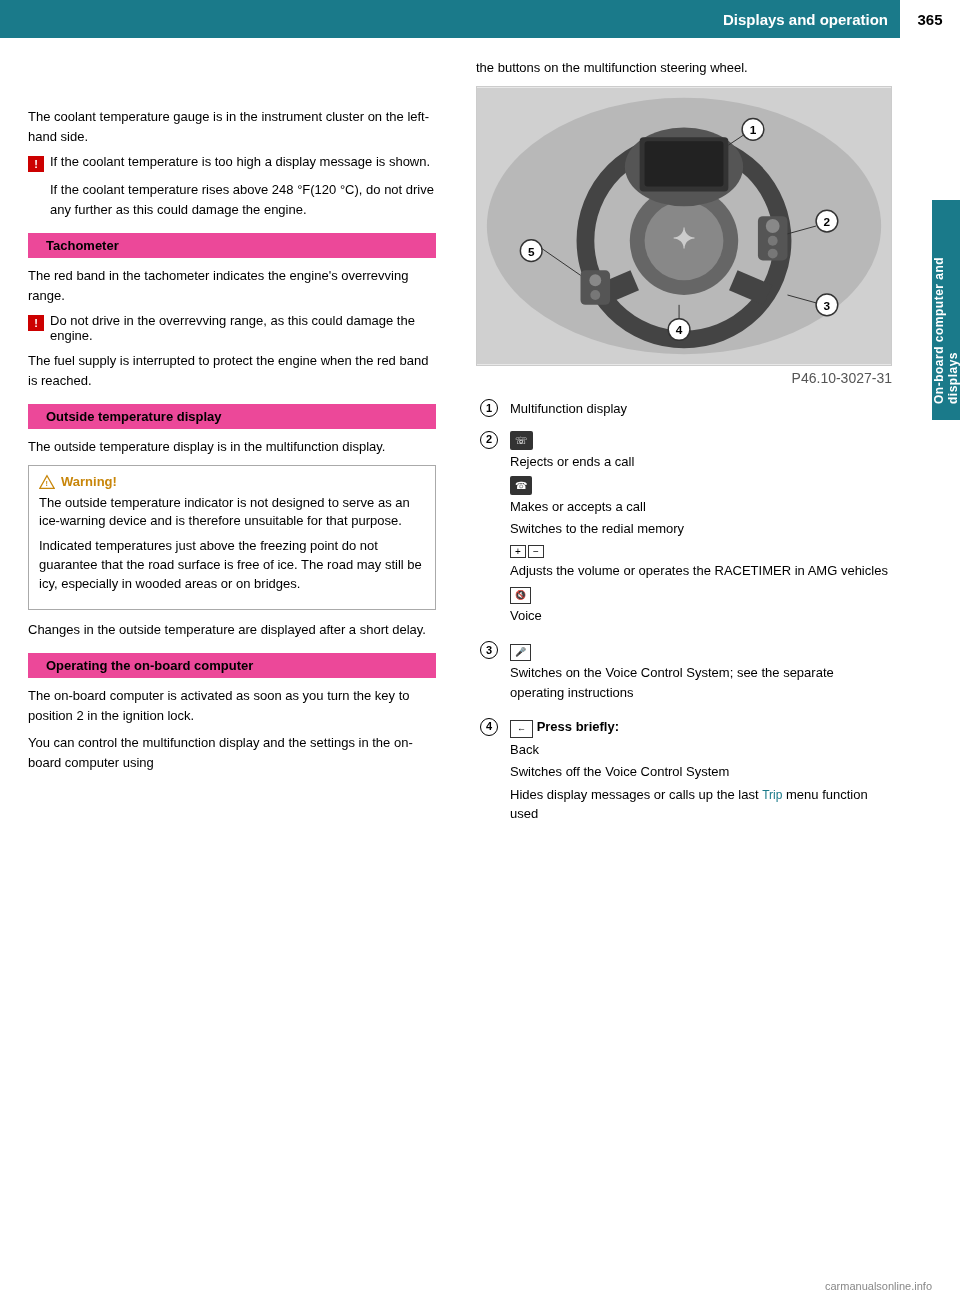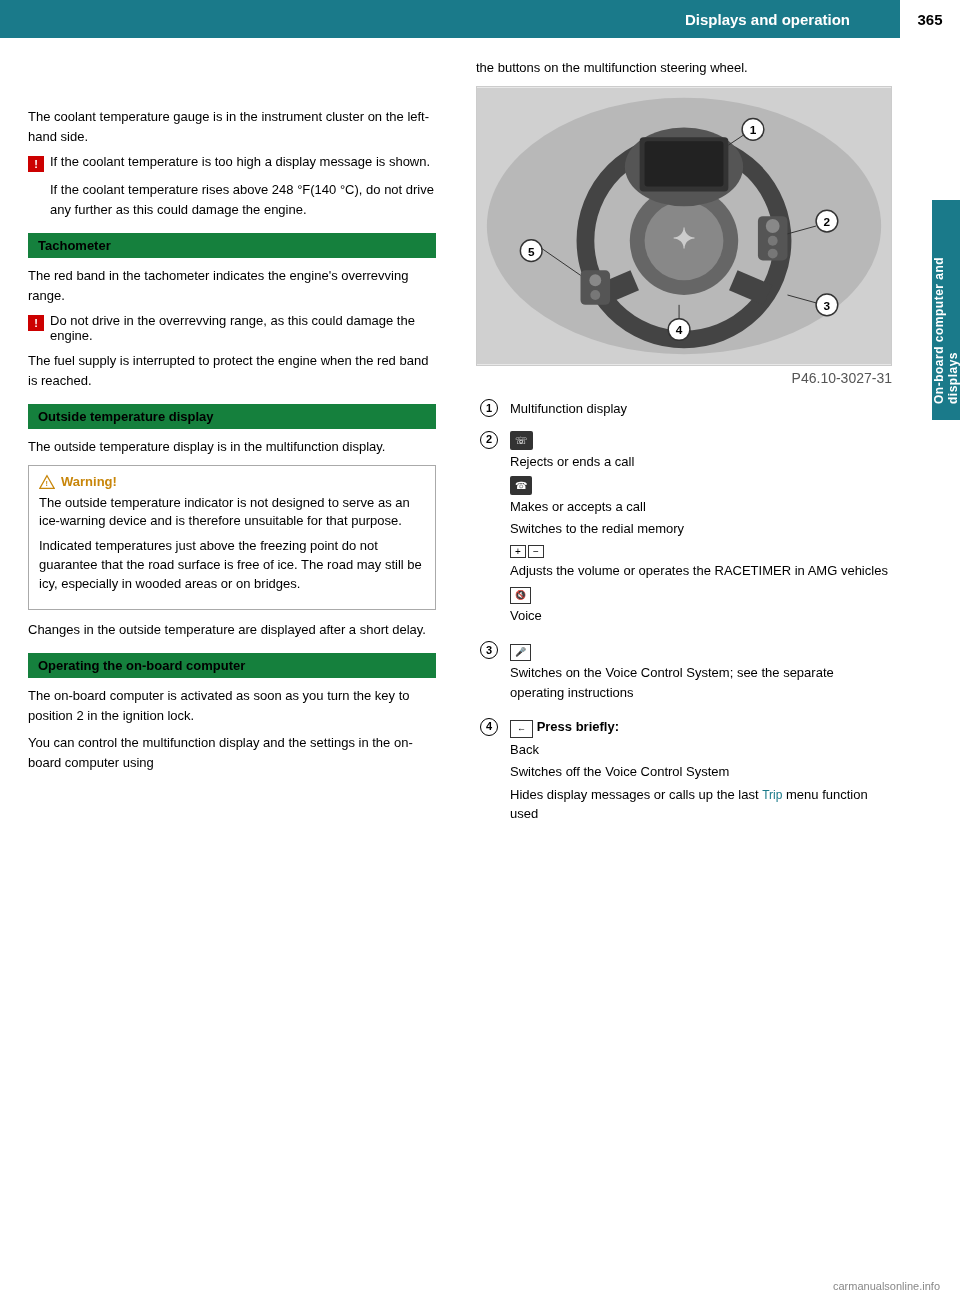--- a/index.html
+++ b/index.html
@@ -13,21 +13,20 @@
     }
 
     
     .header-bar {
       background: #1a7a8a;
       height: 38px;
       display: flex;
       align-items: center;
       justify-content: flex-end;
       padding-right: 0;
-      gap: 38px;
     }
     .header-title {
       color: #fff;
       font-size: 15px;
       font-weight: bold;
       flex: 1;
       text-align: right;
       padding-right: 12px;
     }
     .header-page {
@@ -79,29 +78,29 @@
 
     .right-col {
       width: 472px;
       padding: 20px 40px 20px 16px;
     }
 
     
     .watermark {
       position: fixed;
       bottom: 10px;
-      right: 20px;
+      right: 28px;
       font-size: 11px;
       color: #888;
     }
 
     
     .section-header {
-      background: #15803d;
-      padding: 5px 10px;
+      background: #ec4899;
+      padding: 5px 18px;
       font-size: 13px;
       font-weight: bold;
       margin-bottom: 8px;
       margin-top: 14px;
     }
 
     
     p {
       margin-bottom: 8px;
       line-height: 1.5;
@@ -294,21 +293,21 @@
 <div class="page-container">
 
   <div class="left-col">
 
     <p>The coolant temperature gauge is in the instrument cluster on the left-hand side.</p>
 
     <div class="danger-note">
       <span class="danger-icon">!</span>
       <span>If the coolant temperature is too high a display message is shown.</span>
     </div>
-    <p class="indented">If the coolant temperature rises above 248 °F(140 °C), do not drive any further as this could damage the engine.</p>
+    <p class="indented">If the coolant temperature rises above 248 °F(120 °C), do not drive any further as this could damage the engine.</p>
 
     <div class="section-header">Tachometer</div>
     <p>The red band in the tachometer indicates the engine's overrevving range.</p>
 
     <div class="danger-note">
       <span class="danger-icon">!</span>
       <span>Do not drive in the overrevving range, as this could damage the engine.</span>
     </div>
 
     <p>The fuel supply is interrupted to protect the engine when the red band is reached.</p>

